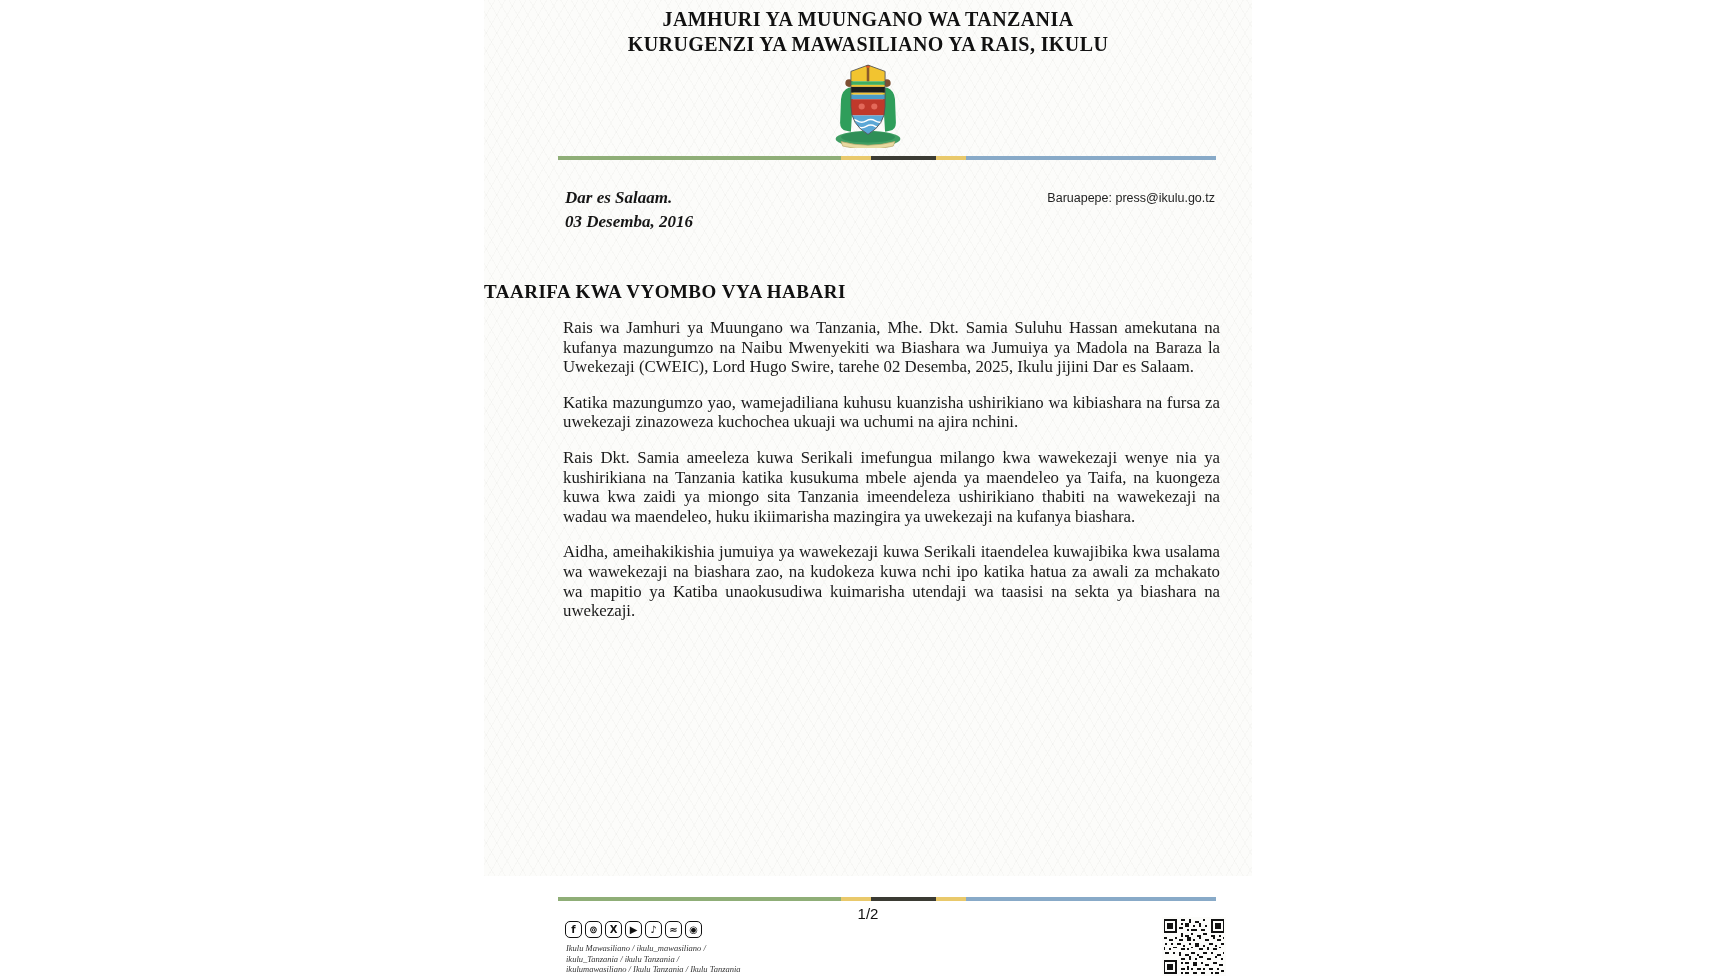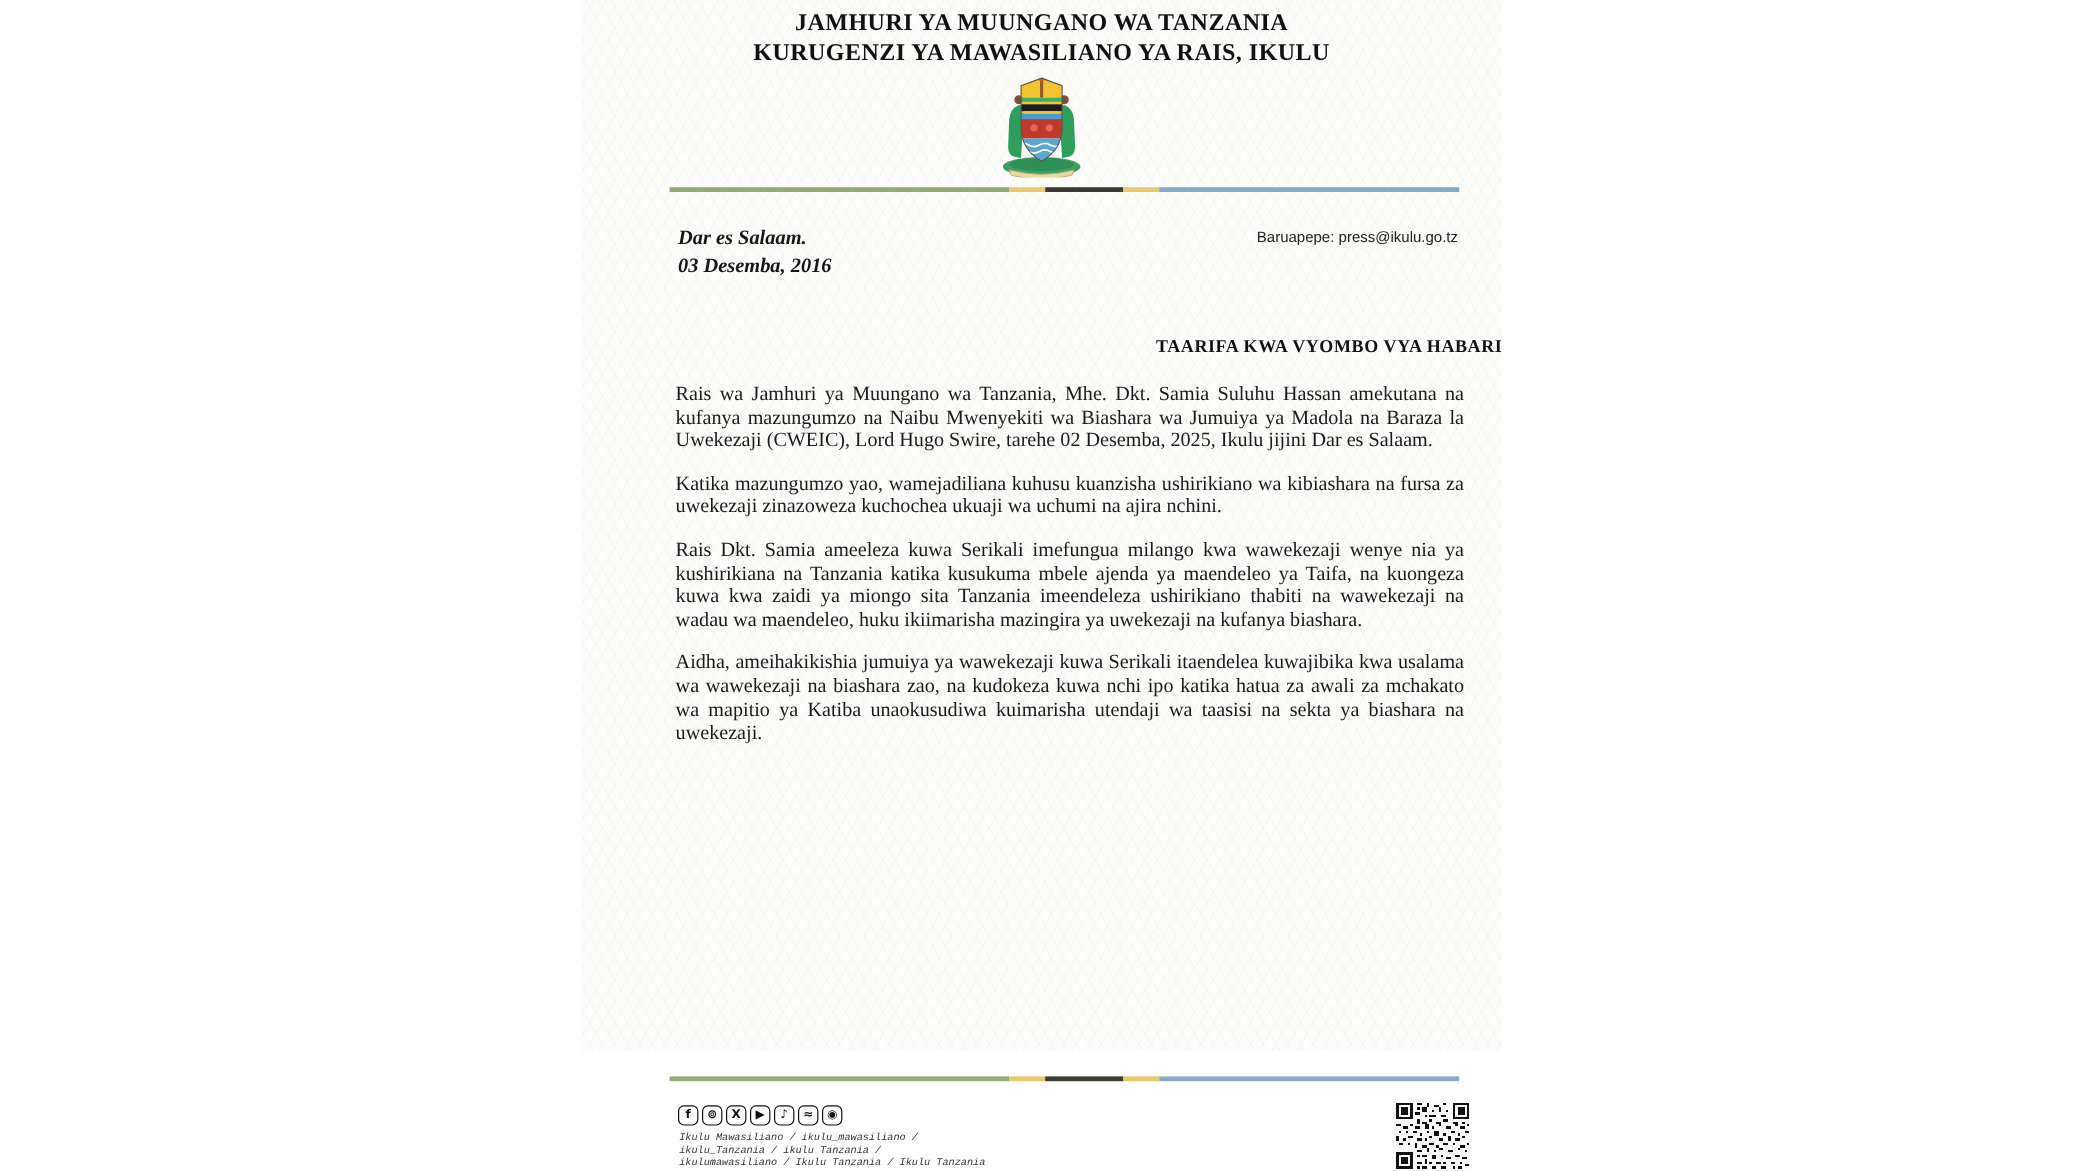--- a/index.html
+++ b/index.html
@@ -27,39 +27,39 @@
   .seg-green  { width: 43%; background: #8fae77; }
   .seg-yellow { width: 4.5%; background: #e9c96b; }
   .seg-black  { width: 10%; background: #3b3b33; }
   .seg-blue   { width: 38%; background: #88aac8; flex: 1; }
 
   
   .dateline { position: absolute; left: 81px; top: 186px; font-weight: bold; font-style: italic; font-size: 17px; line-height: 24px; color: #161616; }
   .email { position: absolute; right: 37px; top: 191px; font-family: "Liberation Sans", sans-serif; font-size: 12.5px; color: #222; }
 
   
-  .doc-title { position: absolute; left: 0; right: 0; top: 281px; text-align: right; font-weight: bold; font-size: 15px; letter-spacing: 0.5px; color: #111; }
+  .doc-title { position: absolute; left: 0; right: 0; top: 281px; text-align: left; font-weight: bold; font-size: 19px; letter-spacing: 0.5px; color: #111; }
 
   
   .body-text { position: absolute; left: 79px; top: 318px; width: 657px; }
   .body-text p {
     font-size: 16.8px; line-height: 19.6px; text-align: justify;
     margin-bottom: 16px; color: #1a1a1a;
   }
 
   
   .page-num { position: absolute; left: 0; right: 0; top: 905px; text-align: center; font-family: "Liberation Sans", sans-serif; font-size: 15px; color: #111; }
   .social-row { position: absolute; left: 81px; top: 921px; display: flex; gap: 3px; }
   .social-icon {
     width: 17px; height: 17px; border: 1.8px solid #111; border-radius: 5px;
     display: flex; align-items: center; justify-content: center;
     font-family: "DejaVu Sans", sans-serif; font-size: 10px; font-weight: bold; color: #111;
     background: transparent;
   }
-  .handles { position: absolute; left: 82px; top: 943px; font-style: italic; font-size: 8.5px; line-height: 10.5px; color: #333; font-family: Liberation Mono, monospace; }
+  .handles { position: absolute; left: 82px; top: 943px; font-style: italic; font-size: 8.5px; line-height: 10.5px; color: #333; }
   .qr { position: absolute; right: 25px; top: 917px; }
 </style>
 </head>
 <body>
 
 <div class="page">
 
   <div class="hdr">
     <div class="hdr-line">JAMHURI YA MUUNGANO WA TANZANIA</div>
     <div class="hdr-line">KURUGENZI YA MAWASILIANO YA RAIS, IKULU</div>
@@ -131,20 +131,21 @@
   </div>
 
   <div class="flagbar flagbar-bottom">
     <div class="seg-green"></div>
     <div class="seg-yellow"></div>
     <div class="seg-black"></div>
     <div class="seg-yellow"></div>
     <div class="seg-blue"></div>
   </div>
 
+  <div class="page-num">1/2</div>
 
   <div class="social-row">
     <span class="social-icon">f</span>
     <span class="social-icon">⊚</span>
     <span class="social-icon">X</span>
     <span class="social-icon">▶</span>
     <span class="social-icon">♪</span>
     <span class="social-icon">≈</span>
     <span class="social-icon">◉</span>
   </div>

